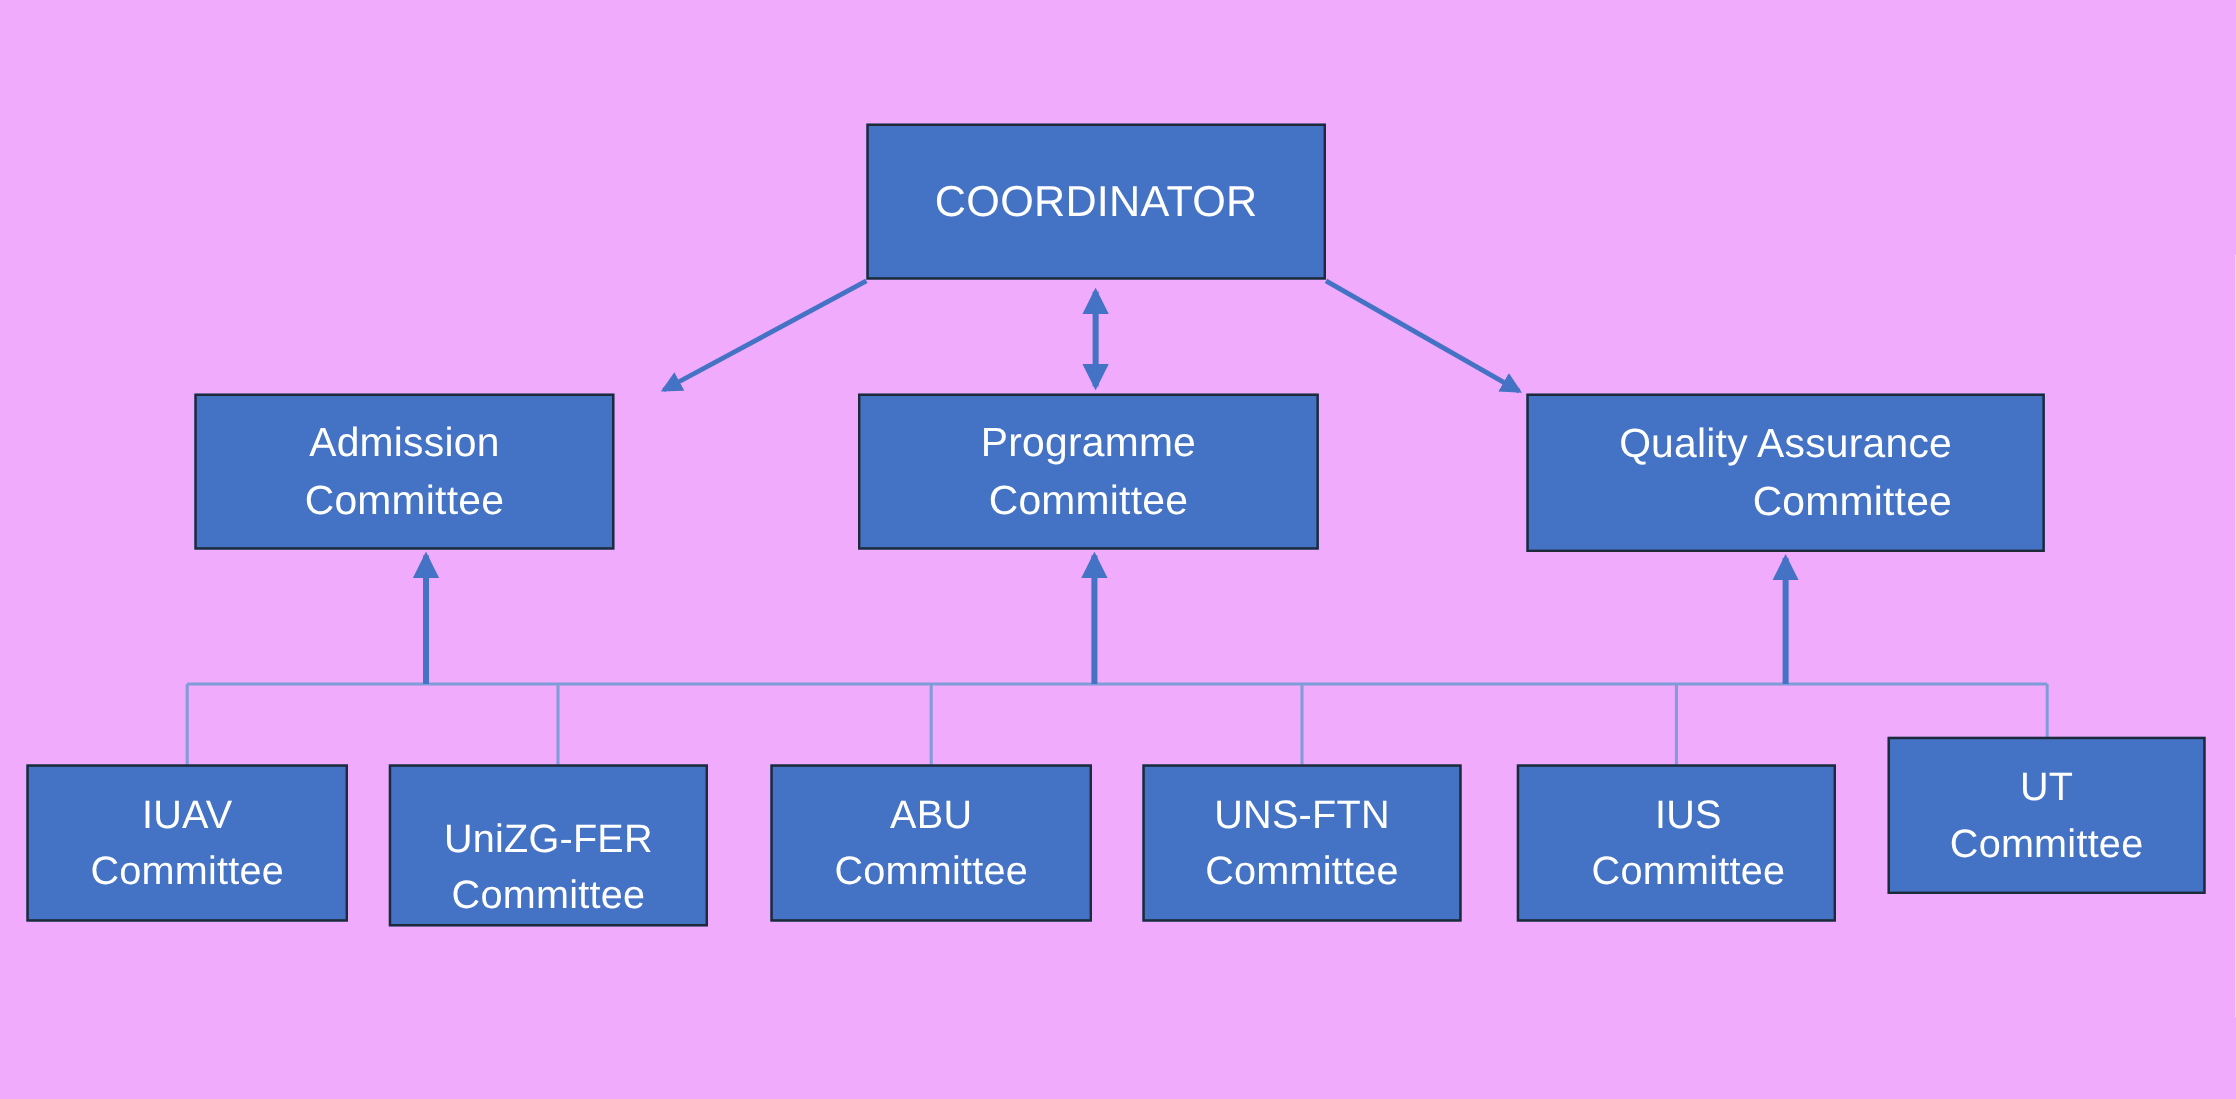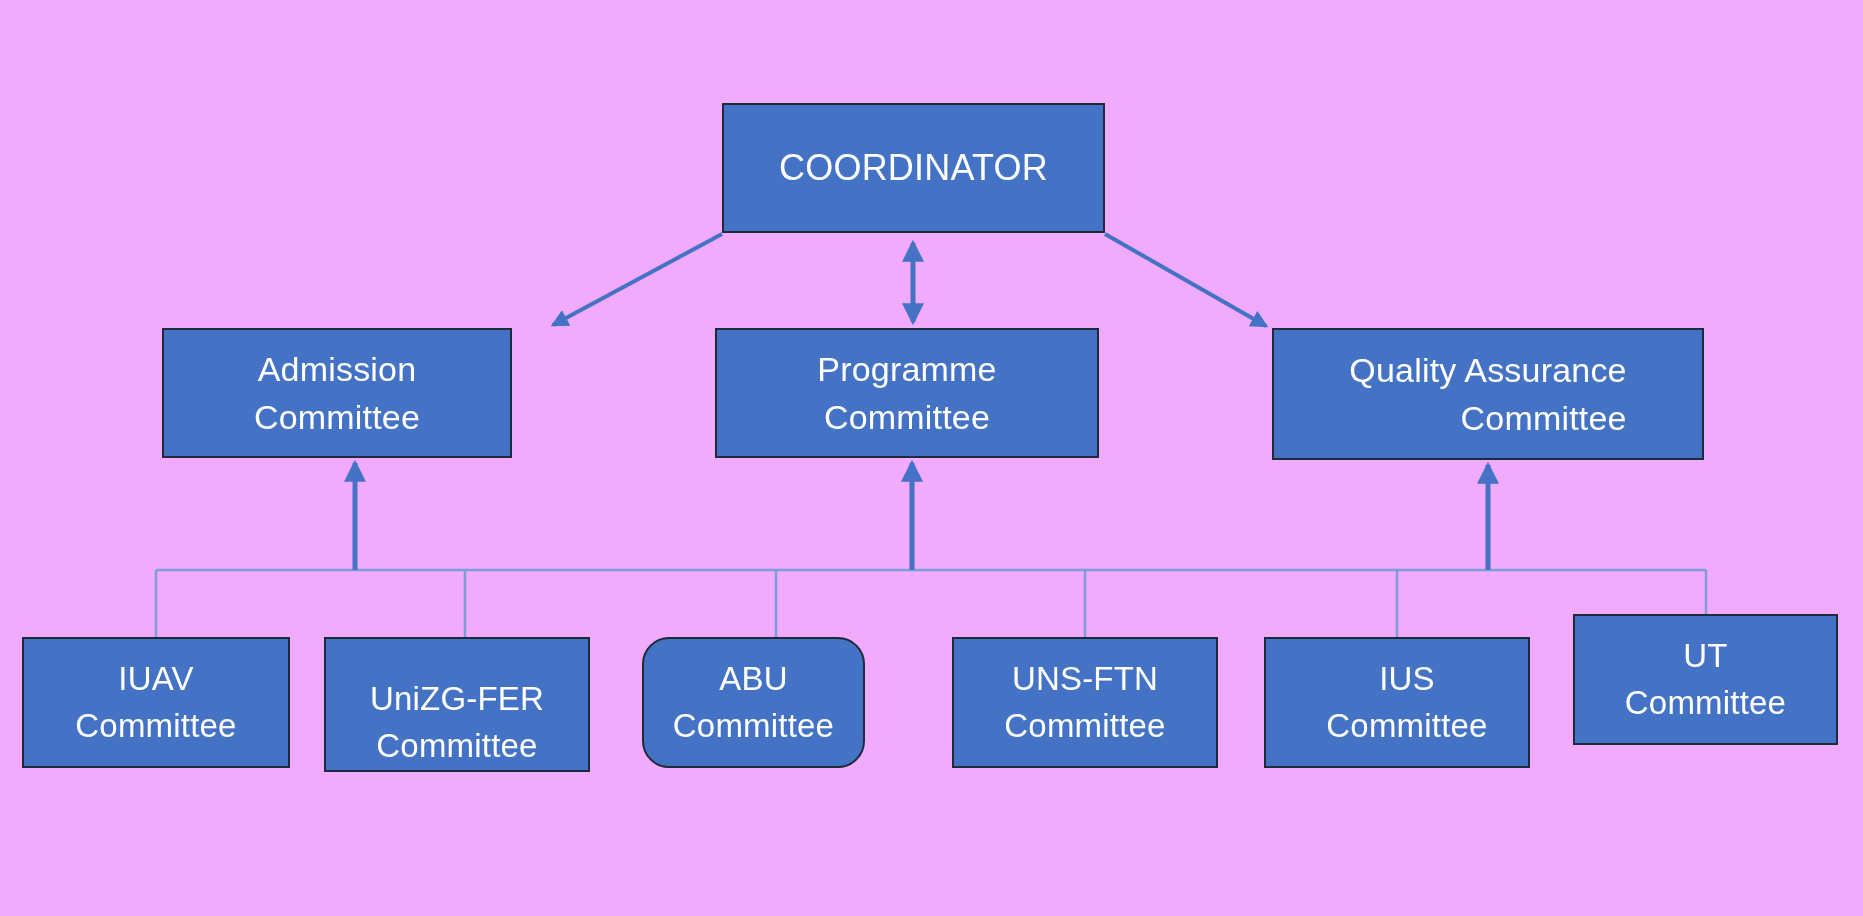--- a/index.html
+++ b/index.html
@@ -38,21 +38,21 @@
   .node-mid .label    { font-size: 34px; }
   .node-bottom .label { font-size: 33px; }
 
   
   #node-coordinator { left: 722px;  top: 103px; width: 383px; height: 130px; }
   #node-admission   { left: 162px;  top: 328px; width: 350px; height: 130px; }
   #node-programme   { left: 715px;  top: 328px; width: 384px; height: 130px; }
   #node-qa          { left: 1272px; top: 328px; width: 432px; height: 132px; text-align: right; }
   #node-iuav        { left: 22px;   top: 637px; width: 268px; height: 131px; }
   #node-unizg       { left: 324px;  top: 637px; width: 266px; height: 135px; align-items: flex-end; }
-  #node-abu         { left: 642px;  top: 637px; width: 223px; height: 131px; border-radius: 27px; }
+  #node-abu         { left: 642px;  top: 637px; width: 268px; height: 131px; }
   #node-uns         { left: 952px;  top: 637px; width: 266px; height: 131px; text-align: center; }
   #node-ius         { left: 1264px; top: 637px; width: 266px; height: 131px; padding-left: 20px; }
   #node-ut          { left: 1573px; top: 614px; width: 265px; height: 131px; }
 </style>
 </head>
 <body>
 
 <div id="canvas" style="--box-fill: #4472C4; --box-border: #1F2A38; --text-color: #FFFFFF; background: #f0abfc;">
 
   <svg id="connector-layer" viewBox="0 0 1863 916" xmlns="http://www.w3.org/2000/svg">

